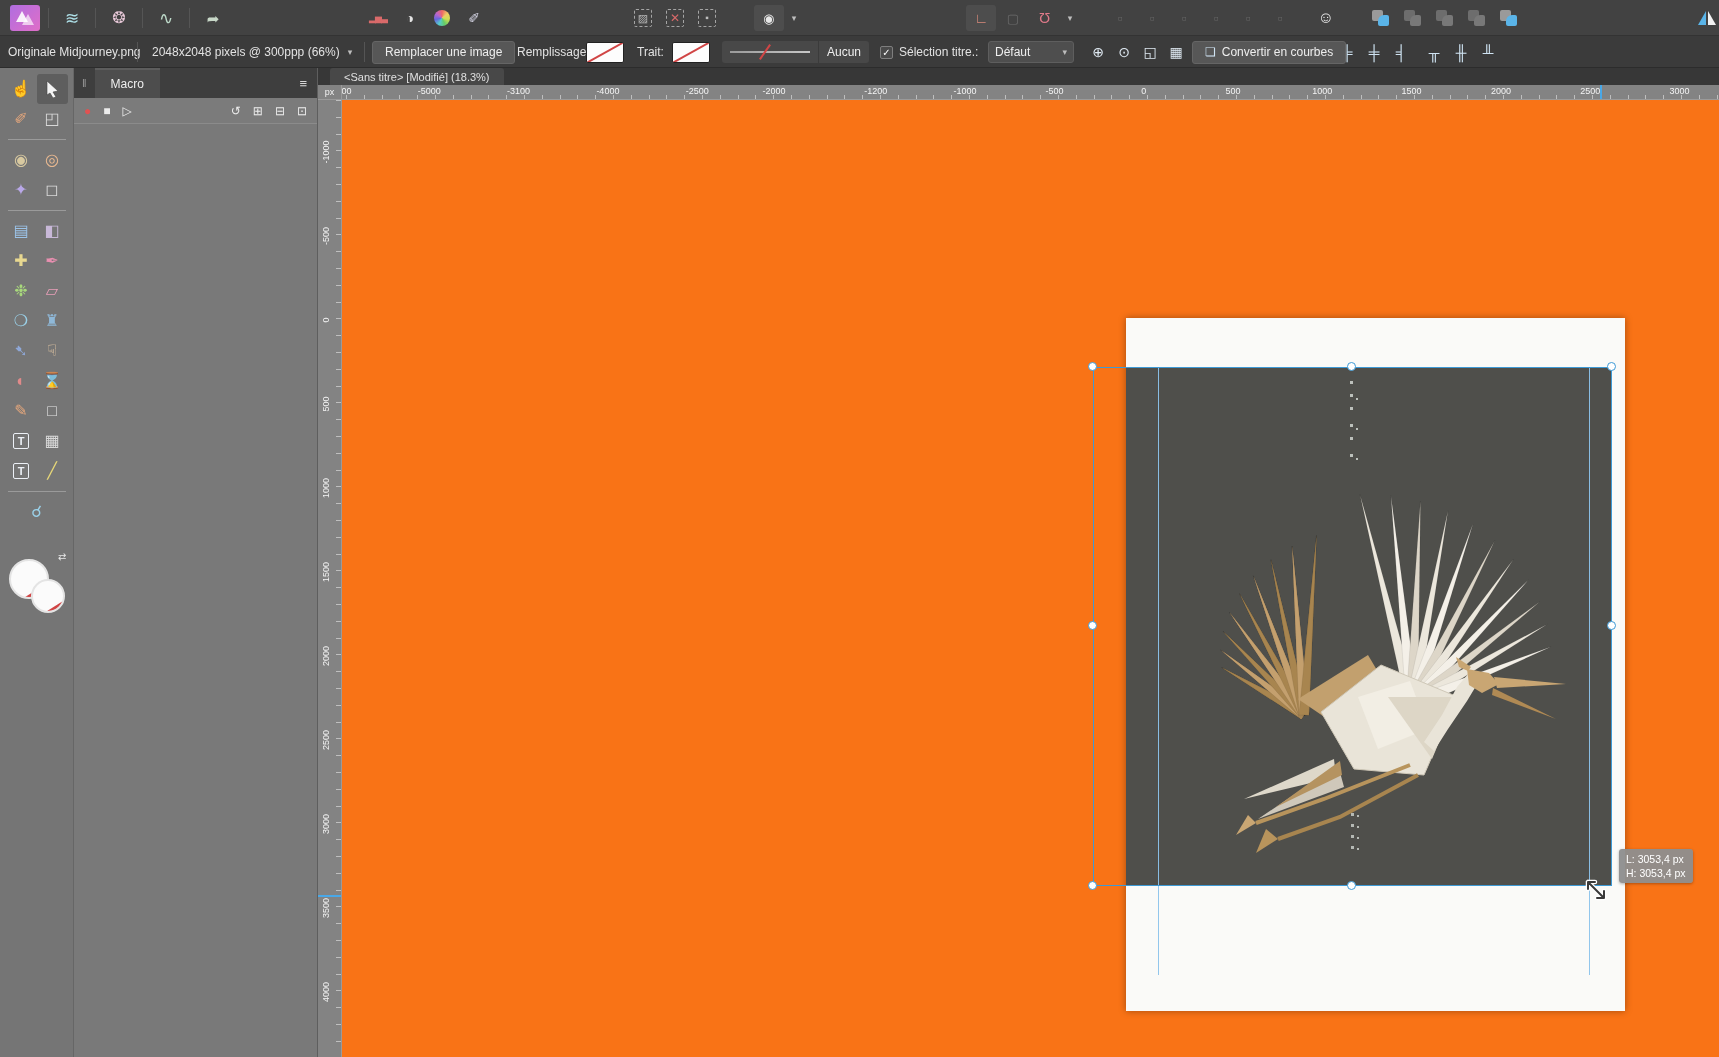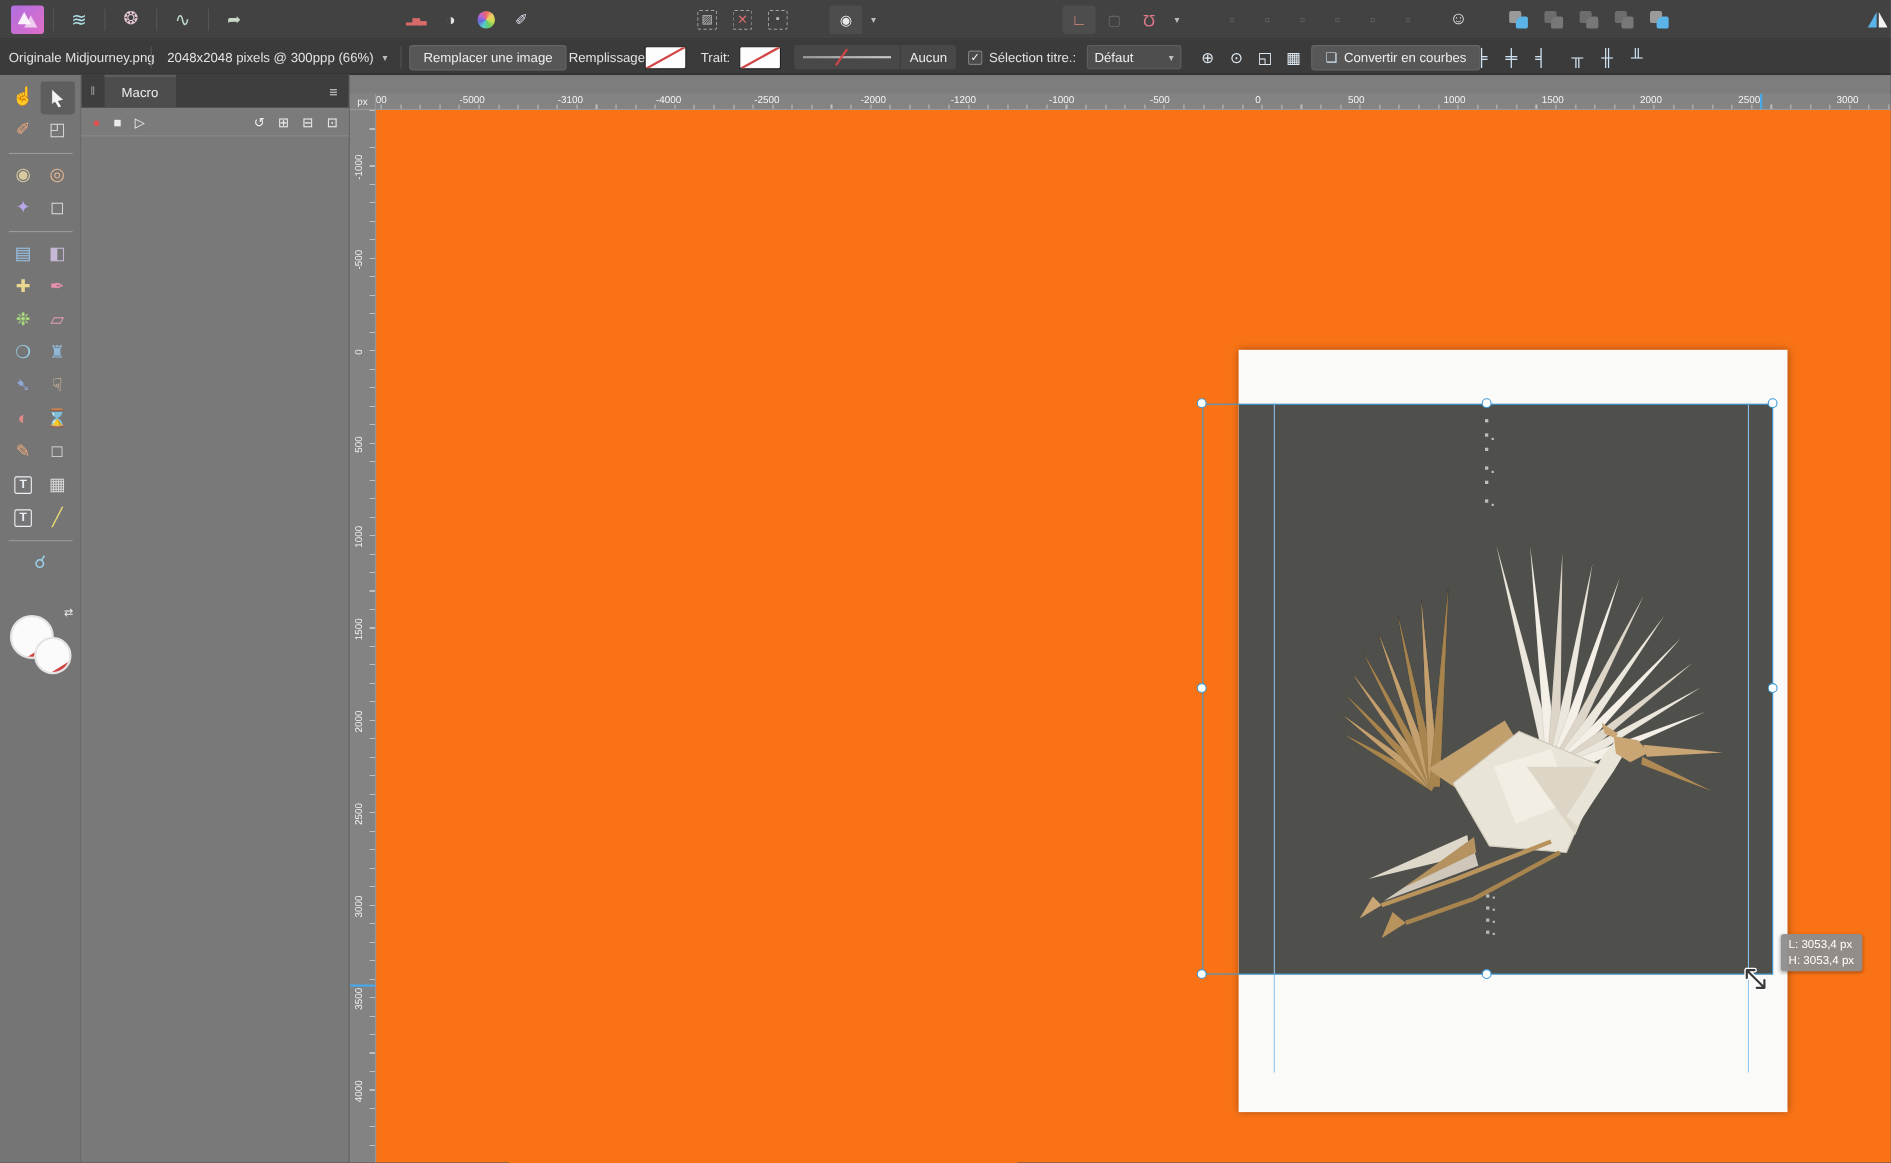--- a/index.html
+++ b/index.html
@@ -436,29 +436,32 @@
         <div class="mright">
           <span class="micon" style="color: rgb(236, 236, 236);">↺</span>
           <span class="micon" style="color: rgb(236, 236, 236);">⊞</span>
           <span class="micon" style="color: rgb(236, 236, 236);">⊟</span>
           <span class="micon" style="color: rgb(236, 236, 236);">⊡</span>
         </div>
       </div>
     <div style="position:absolute;left:0;top:56px;right:0;bottom:0;"></div>
   </div>
 
+  <div id="tabbar" class="abs">
+    <div id="doctab">&lt;Sans titre&gt; [Modifié] (18.3%)</div>
+  </div>
 
   <div id="corner" class="abs">px</div>
   <div id="hruler" class="abs">
       <span class="hlab" style="left: -2px;">-4500</span>
       <span class="hlab" style="left: 87.3px;">-5000</span>
       <span class="hlab" style="left: 176.6px;">-3100</span>
       <span class="hlab" style="left: 265.9px;">-4000</span>
       <span class="hlab" style="left: 355.2px;">-2500</span>
-      <span class="hlab" style="left: 452px;">-2000</span>
+      <span class="hlab" style="left: 432px;">-2000</span>
       <span class="hlab" style="left: 533.8px;">-1200</span>
       <span class="hlab" style="left: 623.1px;">-1000</span>
       <span class="hlab" style="left: 712.4px;">-500</span>
       <span class="hlab" style="left: 801.7px;">0</span>
       <span class="hlab" style="left: 891px;">500</span>
       <span class="hlab" style="left: 980.3px;">1000</span>
       <span class="hlab" style="left: 1069.6px;">1500</span>
       <span class="hlab" style="left: 1158.9px;">2000</span>
       <span class="hlab" style="left: 1248.2px;">2500</span>
       <span class="hlab" style="left: 1337.5px;">3000</span>

